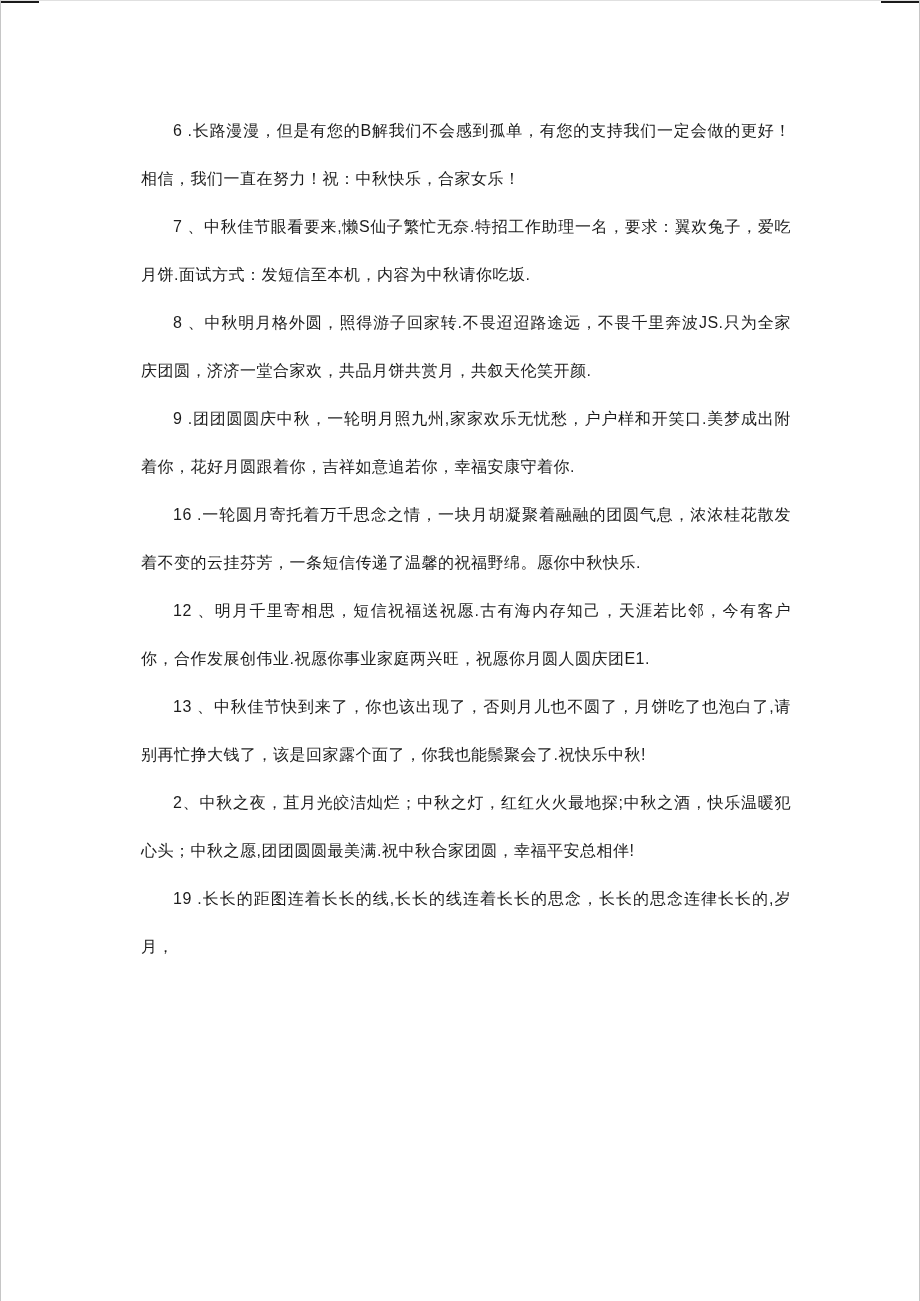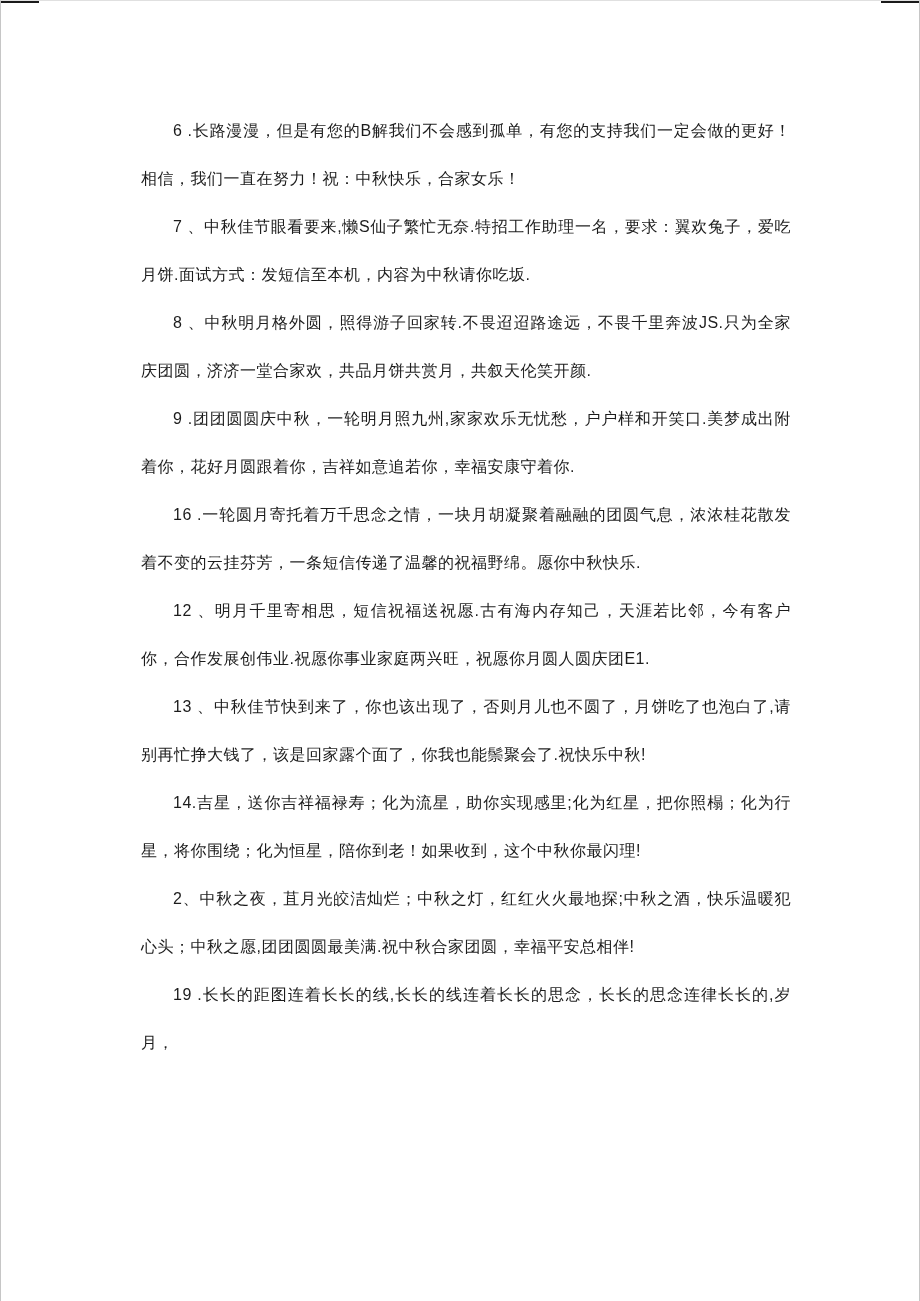--- a/index.html
+++ b/index.html
@@ -55,17 +55,16 @@
   <div class="corner-mark right"></div>
 
   <div class="content">
     <p>6 .长路漫漫，但是有您的B解我们不会感到孤单，有您的支持我们一定会做的更好！相信，我们一直在努力！祝：中秋快乐，合家女乐！</p>
     <p>7 、中秋佳节眼看要来,懒S仙子繁忙无奈.特招工作助理一名，要求：翼欢兔子，爱吃月饼.面试方式：发短信至本机，内容为中秋请你吃坂.</p>
     <p>8 、中秋明月格外圆，照得游子回家转.不畏迢迢路途远，不畏千里奔波JS.只为全家庆团圆，济济一堂合家欢，共品月饼共赏月，共叙天伦笑开颜.</p>
     <p>9 .团团圆圆庆中秋，一轮明月照九州,家家欢乐无忧愁，户户样和开笑口.美梦成出附着你，花好月圆跟着你，吉祥如意追若你，幸福安康守着你.</p>
     <p>16 .一轮圆月寄托着万千思念之情，一块月胡凝聚着融融的团圆气息，浓浓桂花散发着不变的云挂芬芳，一条短信传递了温馨的祝福野绵。愿你中秋快乐.</p>
     <p>12 、明月千里寄相思，短信祝福送祝愿.古有海内存知己，天涯若比邻，今有客户你，合作发展创伟业.祝愿你事业家庭两兴旺，祝愿你月圆人圆庆团E1.</p>
     <p>13 、中秋佳节快到来了，你也该出现了，否则月儿也不圆了，月饼吃了也泡白了,请别再忙挣大钱了，该是回家露个面了，你我也能鬃聚会了.祝快乐中秋!</p>
-    <p>14.吉星，送你吉祥福禄寿；化为流星，助你实现感里;化为红星，把你照榻；化为行星，将你围绕；化为恒星，陪你到老！如果收到，这个中秋你最闪理!</p>
     <p>2、中秋之夜，苴月光皎洁灿烂；中秋之灯，红红火火最地探;中秋之酒，快乐温暖犯心头；中秋之愿,团团圆圆最美满.祝中秋合家团圆，幸福平安总相伴!</p>
     <p>19 .长长的距图连着长长的线,长长的线连着长长的思念，长长的思念连律长长的,岁月，</p>
   </div>
 </div>
 
 </body></html>

